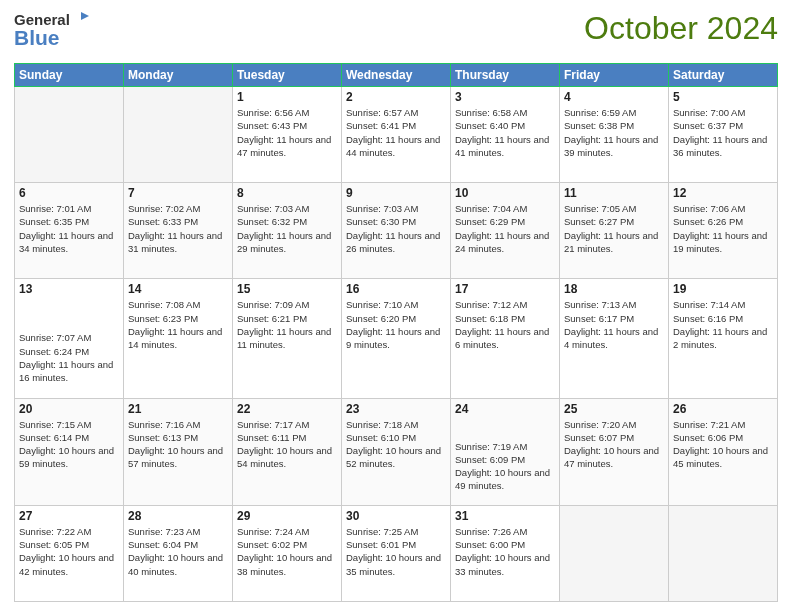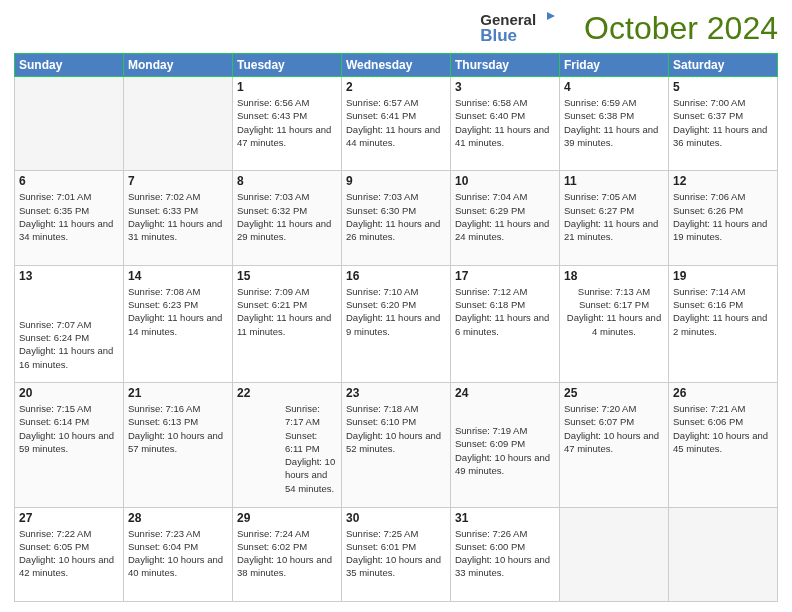--- a/index.html
+++ b/index.html
@@ -12,23 +12,23 @@
     }
     .page {
       width: 792px;
       height: 612px;
       padding: 10px 14px 10px 14px;
       display: flex;
       flex-direction: column;
     }
     .header {
       display: flex;
-      justify-content: flex-end;
+      justify-content: space-between;
       align-items: flex-start;
-      margin-bottom: 6px;
+      margin-bottom: 13px;
       gap: 29px;
     }
     .logo {
       display: flex;
       flex-direction: column;
       align-items: flex-start;
     }
     .title-block {
       text-align: right;
     }
@@ -90,21 +90,21 @@
 <div class="page">
   <div class="header">
     <div class="logo">
   <div style="display:flex;align-items:center;">
     <span style="font-size:15px;font-weight:bold;color:#333;">General</span>
     <svg width="18" height="18" viewBox="0 0 18 18" style="margin-left:1px;">
       <polygon points="10,2 18,6 10,10" fill="#4a7fc1"></polygon>
     </svg>
   </div>
   <div style="display:flex;align-items:center;margin-top:-2px;">
-    <span style="font-size:17px;font-weight:bold;color:#4a7fc1;">Blue</span>
+    <span style="font-size:21px;font-weight:bold;color:#4a7fc1;">Blue</span>
   </div>
 </div>
     <div class="title-block">
       <div class="month-title">October 2024</div>
     </div>
   </div>
 
   <table class="calendar">
     <thead>
       <tr>
@@ -222,21 +222,21 @@
 Daylight: 11 hours and 9 minutes.</div>
           </td>
           <td>
             <div class="day-number">17</div>
             <div class="day-info" style="white-space: pre-line;">Sunrise: 7:12 AM
 Sunset: 6:18 PM
 Daylight: 11 hours and 6 minutes.</div>
           </td>
           <td>
             <div class="day-number">18</div>
-            <div class="day-info" style="white-space: pre-line; text-align: center;">Sunrise: 7:13 AM
+            <div class="day-info" style="white-space: pre-line;">Sunrise: 7:13 AM
 Sunset: 6:17 PM
 Daylight: 11 hours and 4 minutes.</div>
           </td>
           <td>
             <div class="day-number">19</div>
             <div class="day-info" style="white-space: pre-line;">Sunrise: 7:14 AM
 Sunset: 6:16 PM
 Daylight: 11 hours and 2 minutes.</div>
           </td>
         </tr>
@@ -248,21 +248,21 @@
 Daylight: 10 hours and 59 minutes.</div>
           </td>
           <td>
             <div class="day-number">21</div>
             <div class="day-info" style="white-space: pre-line;">Sunrise: 7:16 AM
 Sunset: 6:13 PM
 Daylight: 10 hours and 57 minutes.</div>
           </td>
           <td>
             <div class="day-number">22</div>
-            <div class="day-info" style="white-space: pre-line; margin-left: 48px;">Sunrise: 7:17 AM
+            <div class="day-info" style="white-space: pre-line;">Sunrise: 7:17 AM
 Sunset: 6:11 PM
 Daylight: 10 hours and 54 minutes.</div>
           </td>
           <td>
             <div class="day-number">23</div>
             <div class="day-info" style="white-space: pre-line;">Sunrise: 7:18 AM
 Sunset: 6:10 PM
 Daylight: 10 hours and 52 minutes.</div>
           </td>
           <td>

